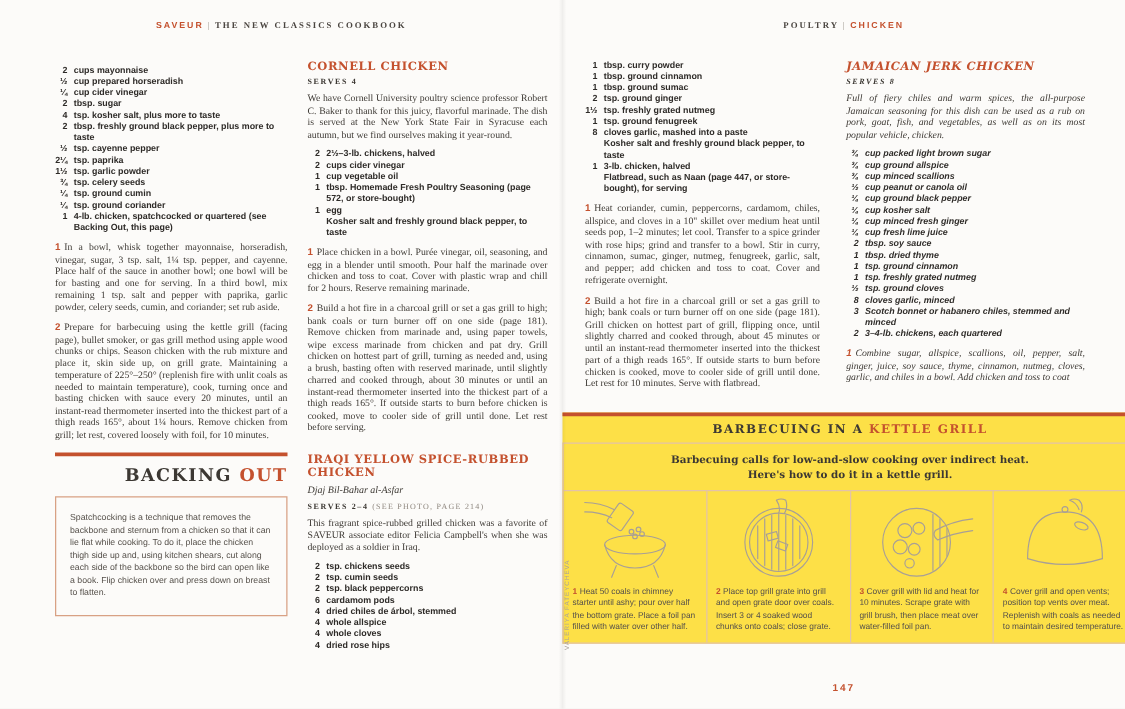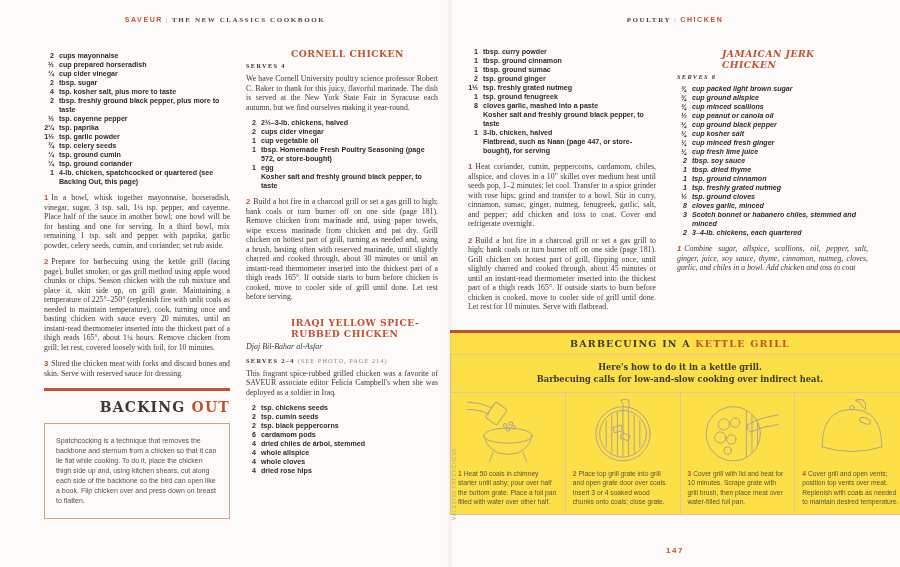--- a/index.html
+++ b/index.html
@@ -37,21 +37,21 @@
     font-size:7.1px; line-height:9px; color:#2e2b28; margin-bottom:6px; }
   .ing { display:flex; }
   .ing .q { width:15px; text-align:right; padding-right:5px; flex:none; }
   .ing .t { flex:1; }
 
   
   .step, .intro { font-size:7.8px; line-height:9.5px; text-align:justify; margin-bottom:7px; }
   .step .n { color:#c4512e; font-family:"Liberation Sans",sans-serif; font-weight:bold; padding-right:3px; }
 
   .recipe-title { font-family:"DejaVu Serif",serif; font-weight:bold;
-    font-size:9.2px; letter-spacing:0.5px; color:#c4512e; margin-bottom:3px;margin-left:45px; }
+    font-size:9.2px; letter-spacing:0.5px; color:#c4512e; margin-bottom:3px; }
   .subtitle { font-style:italic; font-size:8px; margin-bottom:6px; color:#3c3833; }
   .serves { font-size:6.4px; letter-spacing:1.3px; font-weight:bold; margin-bottom:5px; color:#3c3833; }
   .serves .note { color:#8d867e; font-weight:normal; letter-spacing:1px; }
   .section-gap { height:8px; }
 
   
   .sidebar-rule { height:3px; background:#c4512e; margin:10px 0 8px; }
   .sidebar-title { text-align:right; font-family:"DejaVu Serif",serif; font-weight:bold;
     font-size:14px; letter-spacing:1.2px; color:#3c3833; margin-bottom:8px; }
   .sidebar-title .accent { color:#c4512e; }
@@ -161,21 +161,20 @@
           <span class="q">1</span>
           <span class="t">4-lb. chicken, spatchcocked or quartered (see Backing Out, this page)</span>
         </div>
       </div>
     <div>
 
         <p class="step"><span class="n">1</span><span>In a bowl, whisk together mayonnaise, horseradish, vinegar, sugar, 3 tsp. salt, 1¼ tsp. pepper, and cayenne. Place half of the sauce in another bowl; one bowl will be for basting and one for serving. In a third bowl, mix remaining 1 tsp. salt and pepper with paprika, garlic powder, celery seeds, cumin, and coriander; set rub aside.</span></p>
 
         <p class="step"><span class="n">2</span><span>Prepare for barbecuing using the kettle grill (facing page), bullet smoker, or gas grill method using apple wood chunks or chips. Season chicken with the rub mixture and place it, skin side up, on grill grate. Maintaining a temperature of 225°–250° (replenish fire with unlit coals as needed to maintain temperature), cook, turning once and basting chicken with sauce every 20 minutes, until an instant-read thermometer inserted into the thickest part of a thigh reads 165°, about 1¼ hours. Remove chicken from grill; let rest, covered loosely with foil, for 10 minutes.</span></p>
 
-        <p class="step"><span class="n">3</span><span>Shred the chicken meat with forks and discard bones and skin. Serve with reserved sauce for dressing.</span></p>
       </div>
 
     <div class="sidebar-rule"></div>
     <div class="sidebar-title">
       <span>BACKING</span>
       <span class="accent">OUT</span>
     </div>
     <div class="sidebar-box">
       <span>Spatchcocking is a technique that removes the backbone and sternum from a chicken so that it can lie flat while cooking. To do it, place the chicken thigh side up and, using kitchen shears, cut along each side of the backbone so the bird can open like a book. Flip chicken over and press down on breast to flatten.</span>
     </div>
@@ -212,20 +211,21 @@
           <span class="t">egg</span>
         </div>
 
         <div class="ing">
           <span class="q"></span>
           <span class="t">Kosher salt and freshly ground black pepper, to taste</span>
         </div>
       </div>
     <div>
 
+        <p class="step"><span class="n">1</span><span>Place chicken in a bowl. Purée vinegar, oil, seasoning, and egg in a blender until smooth. Pour half the marinade over chicken and toss to coat. Cover with plastic wrap and chill for 2 hours. Reserve remaining marinade.</span></p>
 
         <p class="step"><span class="n">2</span><span>Build a hot fire in a charcoal grill or set a gas grill to high; bank coals or turn burner off on one side (page 181). Remove chicken from marinade and, using paper towels, wipe excess marinade from chicken and pat dry. Grill chicken on hottest part of grill, turning as needed and, using a brush, basting often with reserved marinade, until slightly charred and cooked through, about 30 minutes or until an instant-read thermometer inserted into the thickest part of a thigh reads 165°. If outside starts to burn before chicken is cooked, move to cooler side of grill until done. Let rest before serving.</span></p>
       </div>
 
     <div class="section-gap"></div>
     <h2 class="recipe-title">IRAQI YELLOW SPICE-RUBBED CHICKEN</h2>
     <div class="subtitle">Djaj Bil-Bahar al-Asfar</div>
     <div class="serves">
       <span>SERVES 2–4</span>
       <span class="note">(SEE PHOTO, PAGE 214)</span>
@@ -332,20 +332,21 @@
 
         <p class="step"><span class="n">1</span><span>Heat coriander, cumin, peppercorns, cardamom, chiles, allspice, and cloves in a 10" skillet over medium heat until seeds pop, 1–2 minutes; let cool. Transfer to a spice grinder with rose hips; grind and transfer to a bowl. Stir in curry, cinnamon, sumac, ginger, nutmeg, fenugreek, garlic, salt, and pepper; add chicken and toss to coat. Cover and refrigerate overnight.</span></p>
 
         <p class="step"><span class="n">2</span><span>Build a hot fire in a charcoal grill or set a gas grill to high; bank coals or turn burner off on one side (page 181). Grill chicken on hottest part of grill, flipping once, until slightly charred and cooked through, about 45 minutes or until an instant-read thermometer inserted into the thickest part of a thigh reads 165°. If outside starts to burn before chicken is cooked, move to cooler side of grill until done. Let rest for 10 minutes. Serve with flatbread.</span></p>
       </div>
   </div>
 
   <div class="col" id="col4">
     <h2 class="recipe-title">JAMAICAN JERK CHICKEN</h2>
     <div class="serves">SERVES 8</div>
+    <p class="intro">Full of fiery chiles and warm spices, the all-purpose Jamaican seasoning for this dish can be used as a rub on pork, goat, fish, and vegetables, as well as on its most popular vehicle, chicken.</p>
     <div class="ing-list">
 
         <div class="ing">
           <span class="q">¾</span>
           <span class="t">cup packed light brown sugar</span>
         </div>
 
         <div class="ing">
           <span class="q">¾</span>
           <span class="t">cup ground allspice</span>
@@ -428,22 +429,22 @@
   </div>
 
   <div class="kettle">
     <div class="kettle-rule"></div>
     <div class="kettle-title">
       <span>BARBECUING IN A</span>
       <span class="accent">KETTLE GRILL</span>
     </div>
     <div class="kettle-box">
       <div class="kettle-headline">
+        <div>Barbecuing calls for low-and-slow cooking over indirect heat.</div>
         <div>Here's how to do it in a kettle grill.</div>
-        <div>Barbecuing calls for low-and-slow cooking over indirect heat.</div>
       </div>
       <div class="kettle-panels">
 
         <div class="kpanel">
           <svg width="86" height="66" viewBox="0 0 92 70">
             <g class="sketch">
               <path d="M3,4 Q16,4 28,10 M3,12 Q16,12 26,17"></path>
               <rect x="26" y="6" width="15" height="20" rx="2" transform="rotate(35 33 16)"></rect>
               <circle cx="43" cy="29" r="2"></circle>
                 <circle cx="49" cy="27" r="2"></circle>

